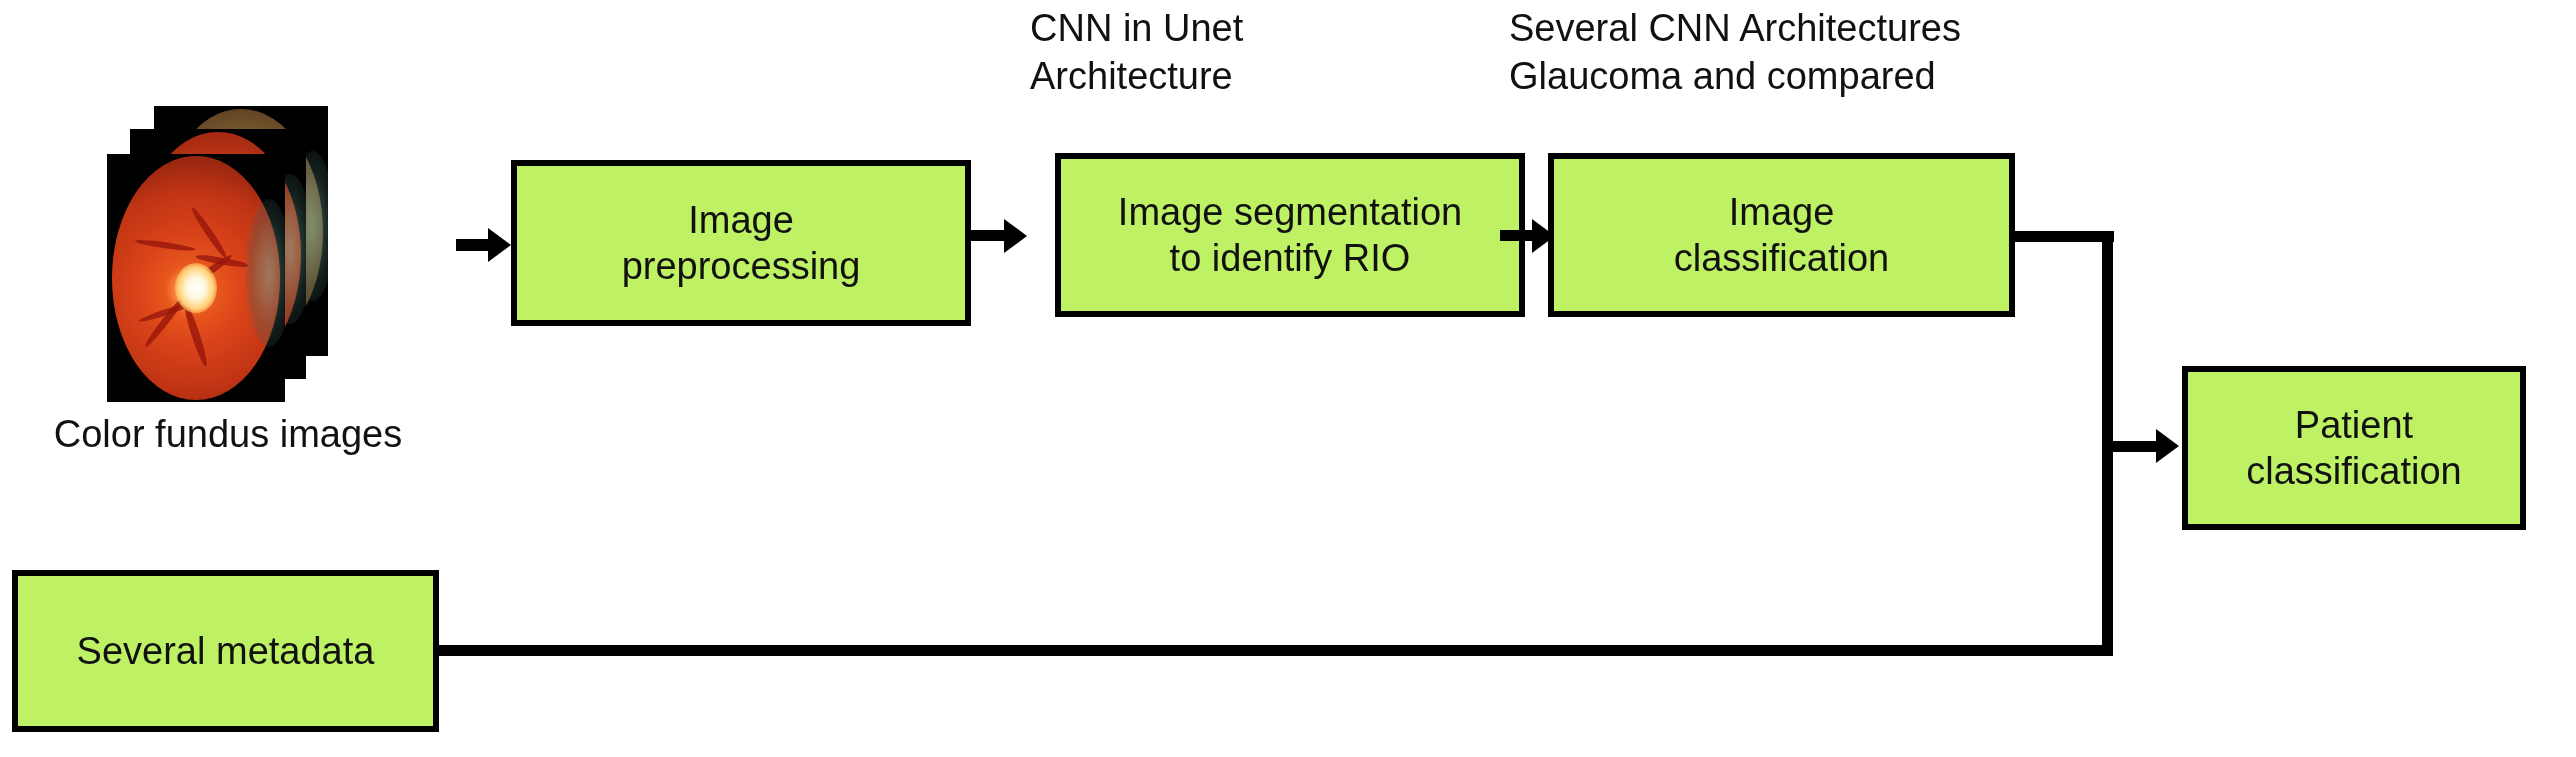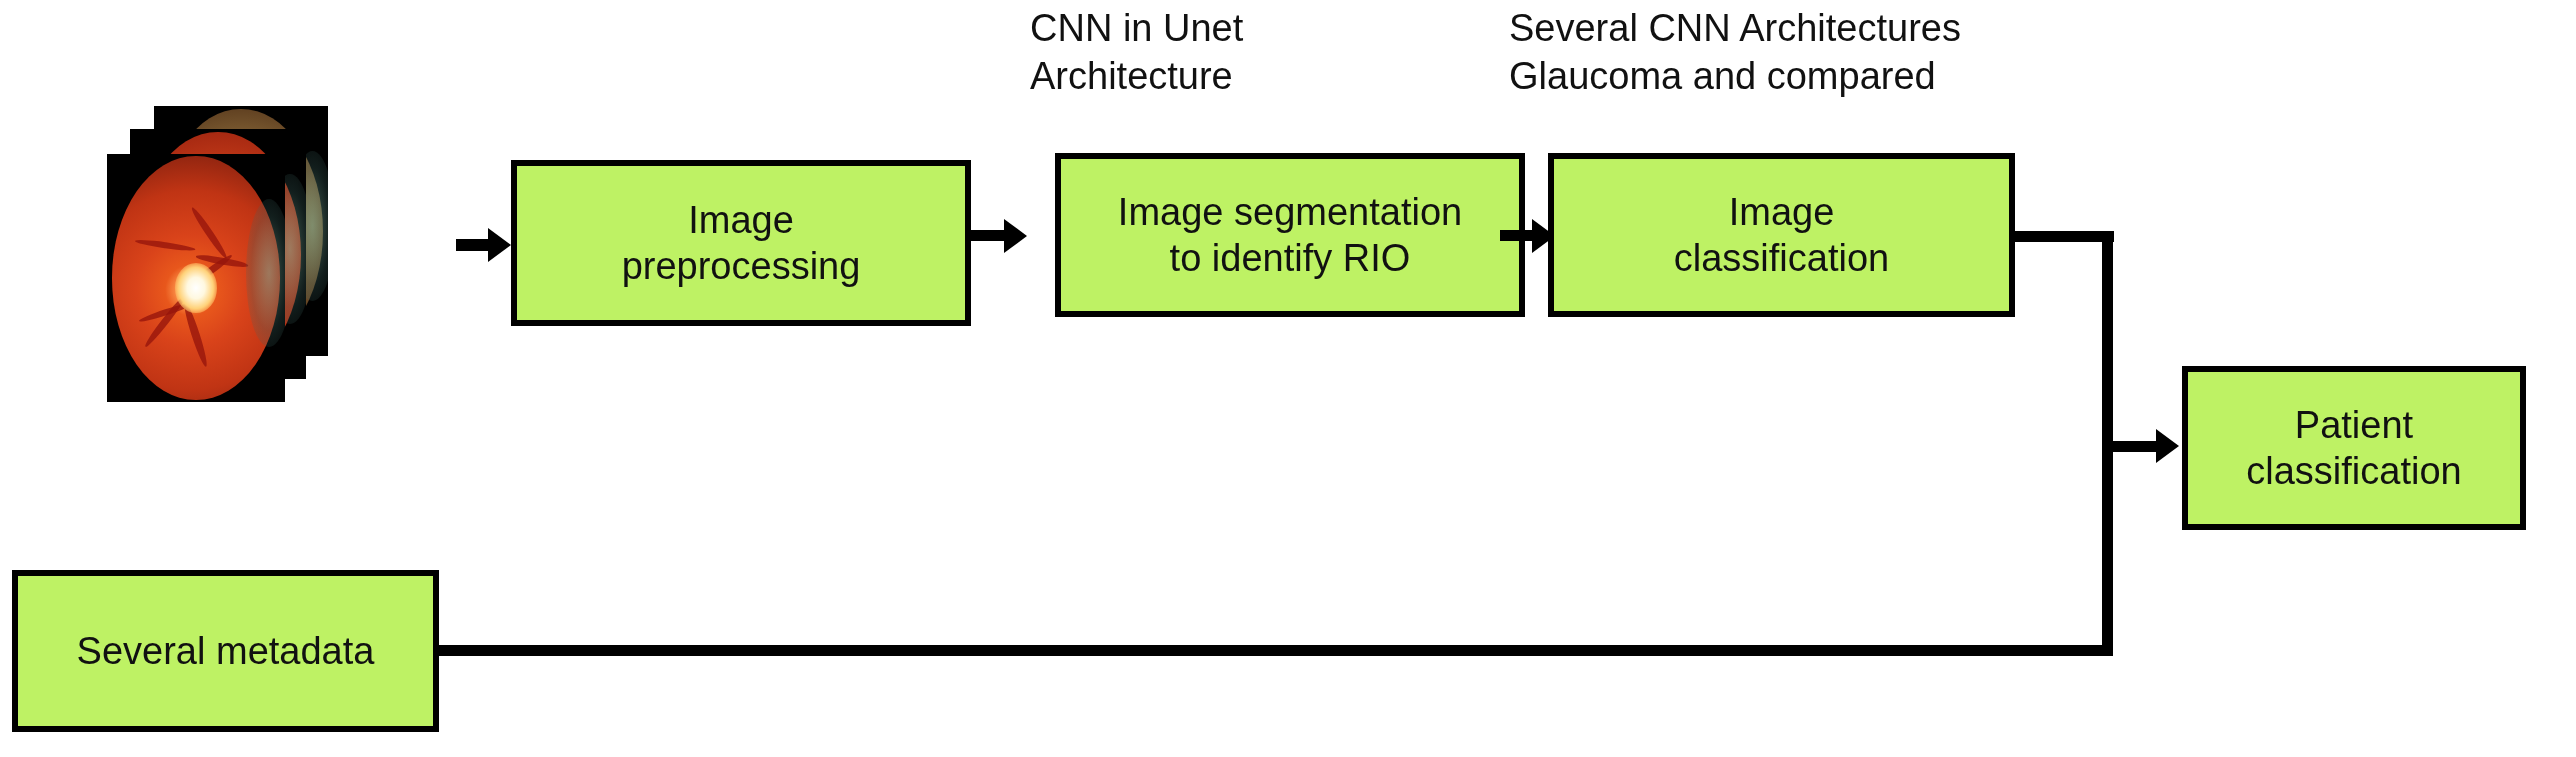--- a/index.html
+++ b/index.html
@@ -159,20 +159,21 @@
       <div class="vessel" style="left:46%;top:52%;width:30%;height:7.4px;transform:rotate(-36deg);"></div>
       <div class="vessel" style="left:44%;top:58%;width:38%;height:8px;transform:rotate(72deg);"></div>
       <div class="vessel" style="left:44%;top:56%;width:36%;height:6.7px;transform:rotate(128deg);"></div>
       <div class="vessel" style="left:16%;top:34%;width:34%;height:6px;transform:rotate(8deg);"></div>
       <div class="vessel" style="left:18%;top:66%;width:32%;height:6px;transform:rotate(-18deg);"></div>
       <div class="glow"></div>
       <div class="sheen"></div>
     </div>
   </div>
 
+  <div class="stack-label">Color fundus images</div>
 
   <div class="hline" style="left:456px; top:239px; width:36px; height:12px;"></div>
   <div class="arrow-head" style="left:488px; top:228px;"></div>
 
   <div class="proc-box" style="left:511px; top:160px; width:460px; height:166px;">Image
 preprocessing</div>
 
   <div class="hline" style="left:971px; top:230px; width:38px; height:11.4px;"></div>
   <div class="arrow-head" style="left:1004px; top:219px;"></div>
 

